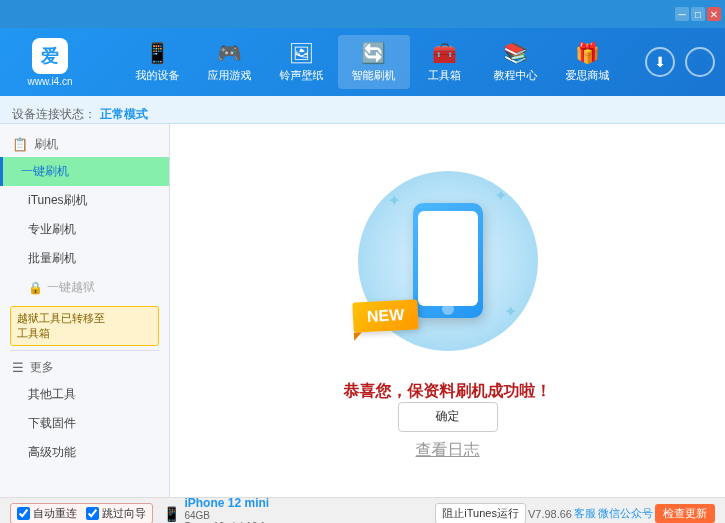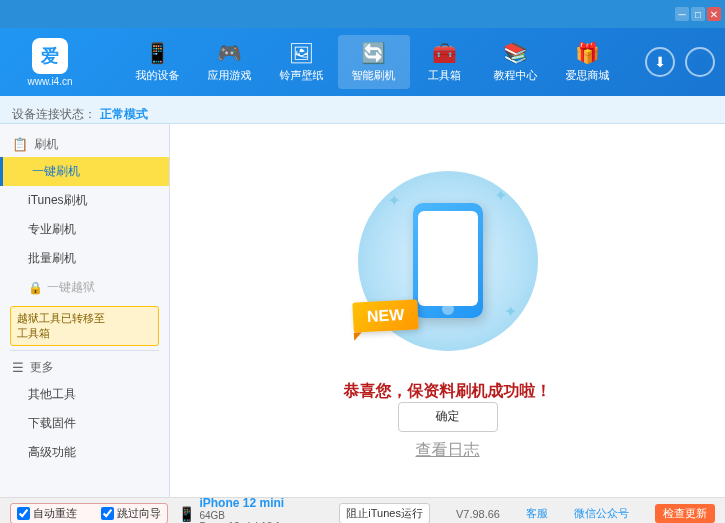--- a/index.html
+++ b/index.html
@@ -160,24 +160,24 @@
       margin-right: 6px;
       font-size: 13px;
     }
     .sidebar-item {
       padding: 6px 16px 6px 28px;
       color: #444;
       cursor: pointer;
       font-size: 12px;
     }
     .sidebar-item.active {
-      background: #fde047;
+      background: #86efac;
       color: #1976d2;
       border-left: 3px solid #1976d2;
-      padding-left: 29px;
+      padding-left: 18px;
     }
     .sidebar-disabled {
       padding: 6px 16px 6px 28px;
       color: #aaa;
       font-size: 12px;
       display: flex;
       align-items: center;
       gap: 4px;
     }
     .sidebar-notice {
@@ -353,21 +353,21 @@
       color: #666;
     }
     .phone-icon-small {
       color: #2196f3;
       font-size: 14px;
       margin-right: 4px;
     }
     .bottom-right {
       display: flex;
       align-items: center;
-      gap: 26px;
+      gap: 2px;
       font-size: 11px;
       color: #666;
     }
     .itunes-btn {
       background: white;
       border: 1px solid #ccc;
       border-radius: 3px;
       padding: 2px 6px;
       font-size: 11px;
       cursor: pointer;
@@ -486,21 +486,21 @@
   </div>
 </div>
 
 <div class="bottom-bar">
   <div class="bottom-left">
     <div class="checkbox-group">
       <div class="checkbox-item">
         <input type="checkbox" checked="" style="">
         <span>自动重连</span>
       </div>
-      <div class="checkbox-item" style="margin-left:20px;">
+      <div class="checkbox-item" style="margin-left:5px;">
         <input type="checkbox" checked="" style="">
         <span>跳过向导</span>
       </div>
     </div>
     <div style="display:flex;align-items:center;">
       <span class="phone-icon-small">📱</span>
       <div class="device-info">
         <span class="device-name">iPhone 12 mini</span>
         <span class="device-detail">64GB</span>
         <span class="device-detail">Down-12mini-13,1</span>

